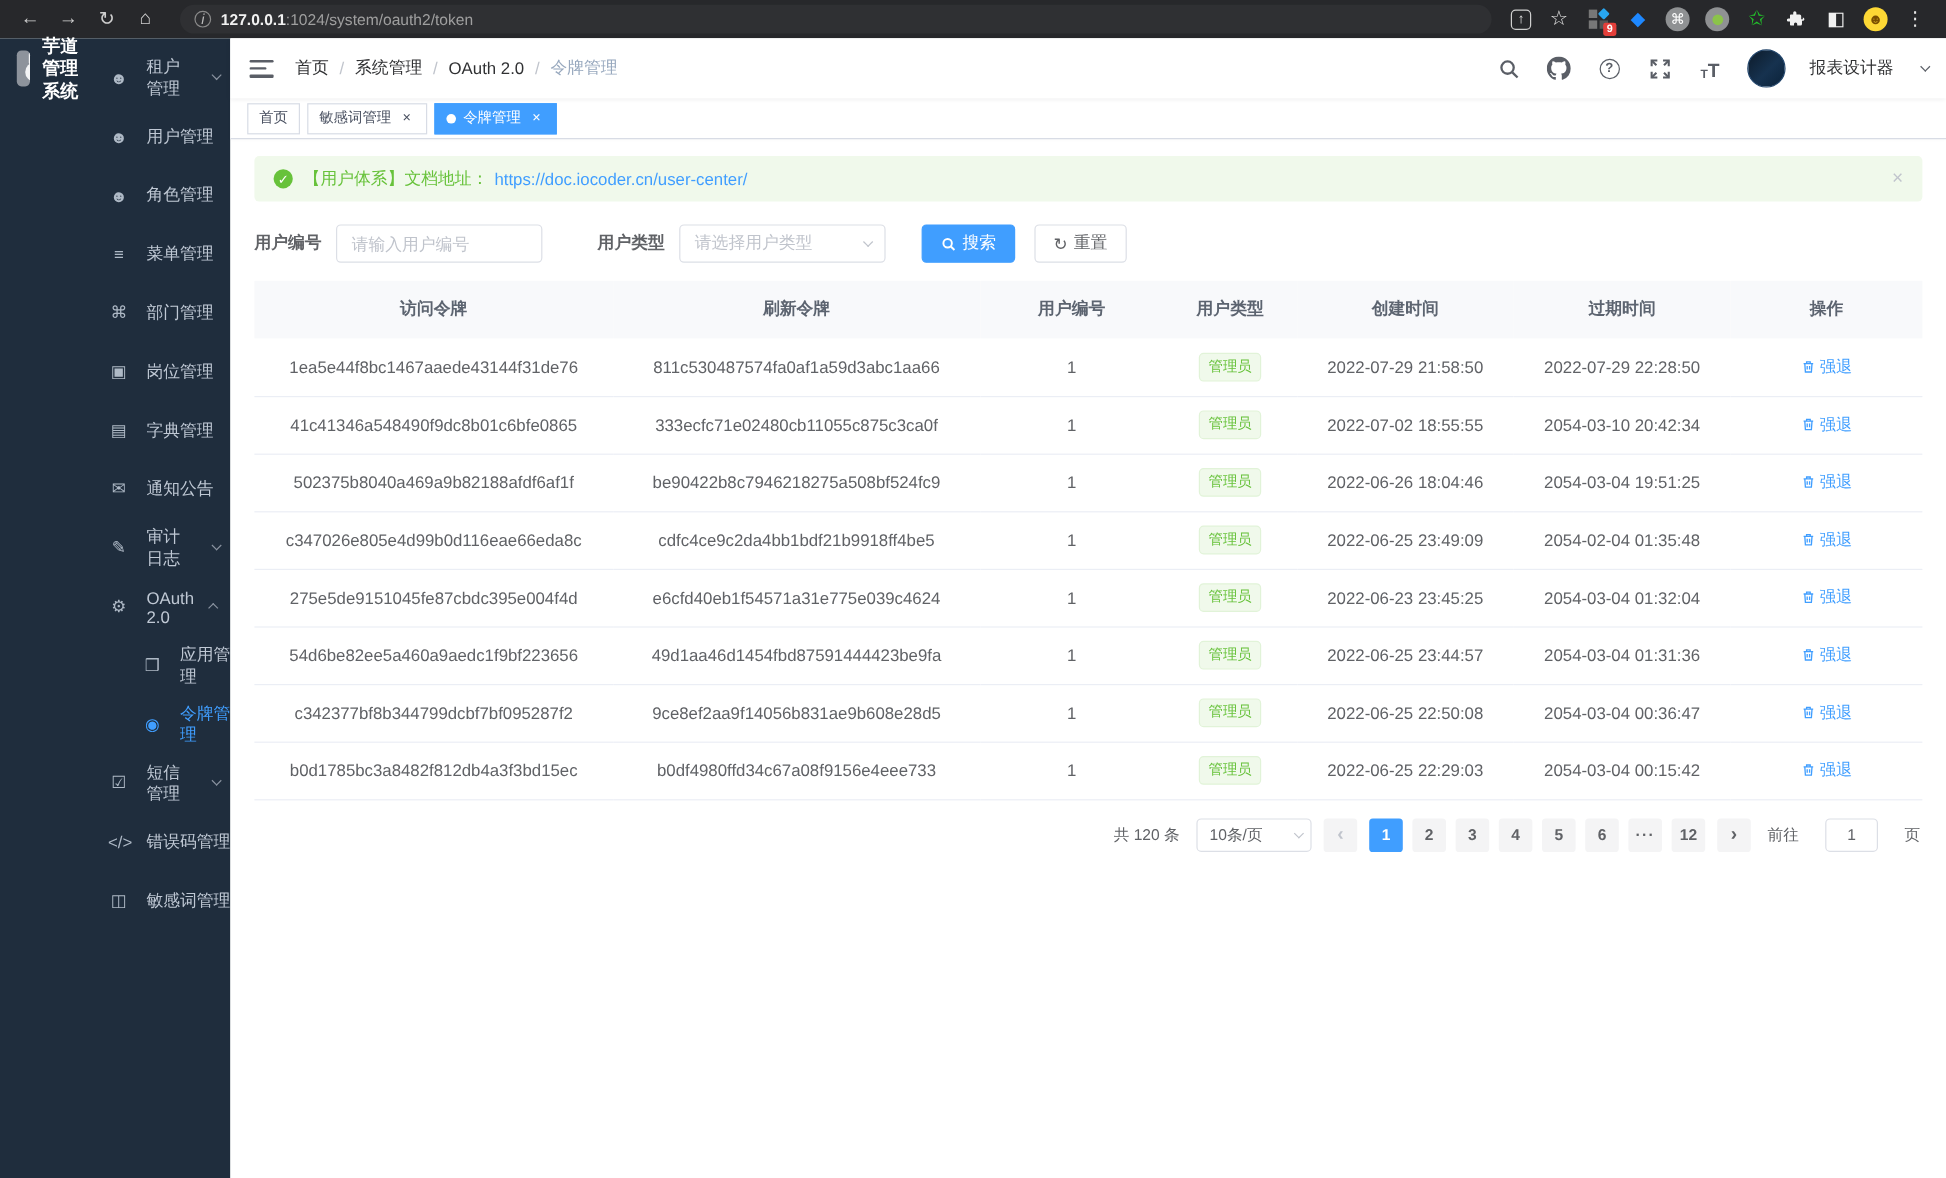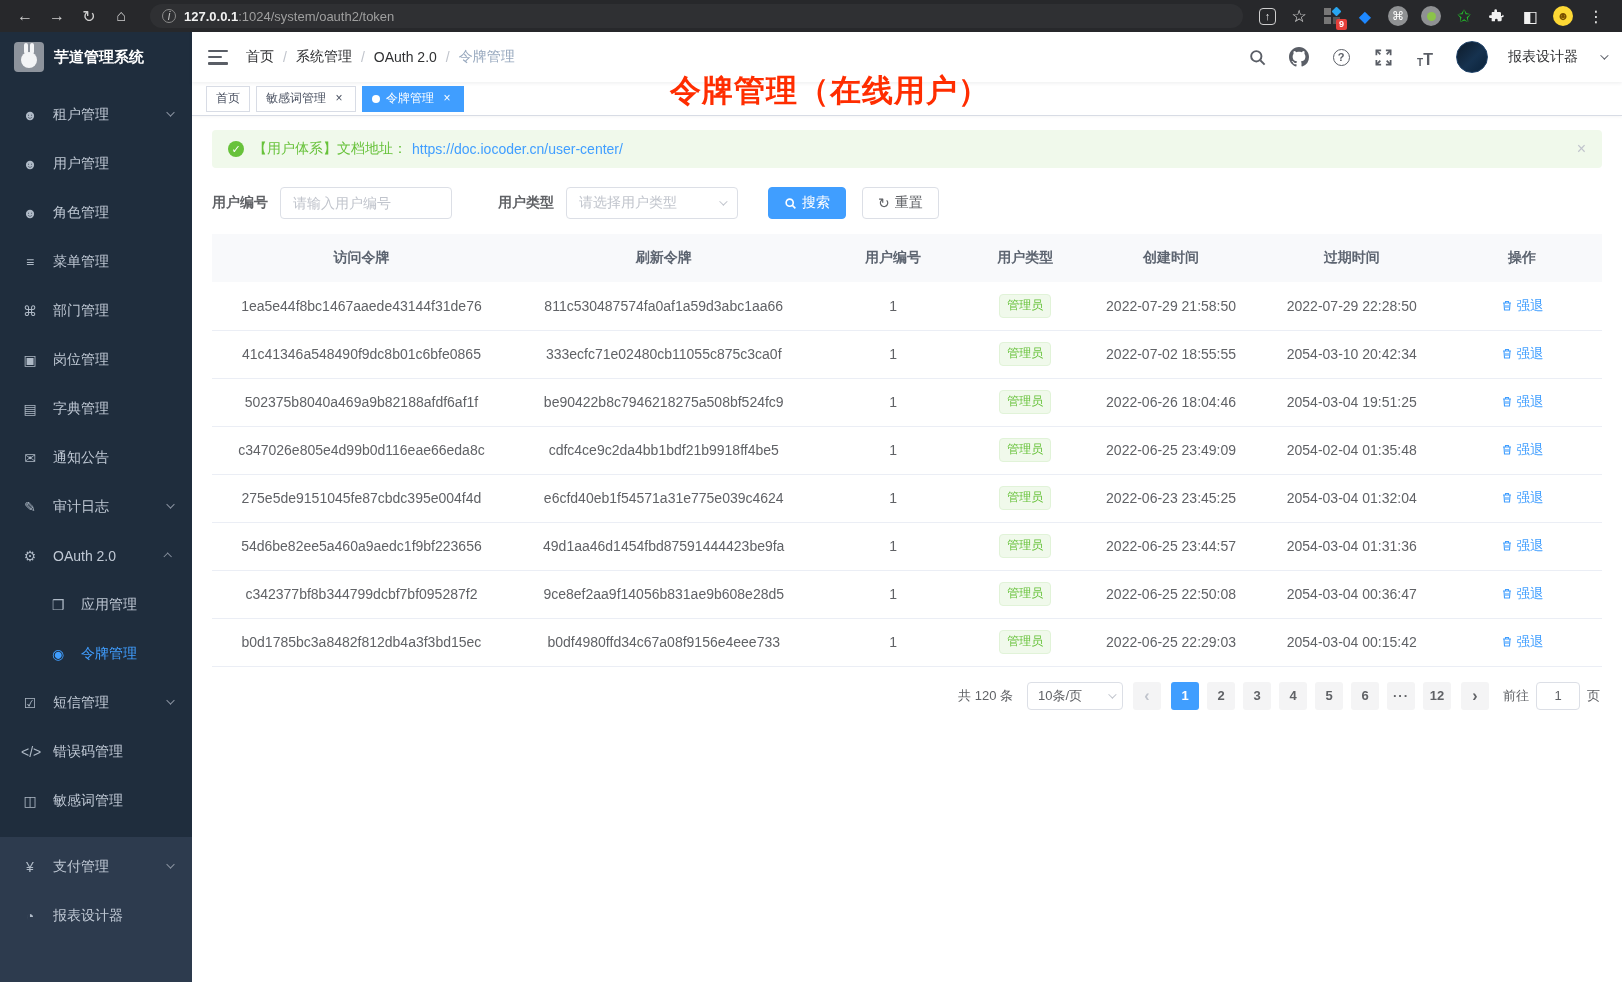--- a/index.html
+++ b/index.html
@@ -28,21 +28,21 @@
   .gem { color:#1e88ff; font-size:16px; }
   .circ { width:20px; height:20px; border-radius:50%; background:#8f9193; display:flex;
     align-items:center; justify-content:center; color:#fff; font-size:12px; }
   .circ.rec i { width:9px; height:9px; border-radius:50%; background:#8bc34a; display:block; }
   .star-g { color:#22c32a; font-size:17px; }
   .emoji { width:20px; height:20px; border-radius:50%; background:#fdd835; color:#7a4f00;
     display:flex; align-items:center; justify-content:center; font-size:12px; }
 
   
   .app { display:flex; height:950px; }
-  .sidebar { width:192px; background:#1f2d3d; display:flex; flex-direction:column; flex-shrink:0; }
+  .sidebar { width:192px; background:#1f2d3d; display:flex; flex-direction:row; flex-shrink:0; }
   .logo { height:50px; display:flex; align-items:center; gap:10px; padding-left:14px; }
   .bunny { width:30px; height:30px; border-radius:4px; background:#8d939c; position:relative; overflow:hidden; }
   .bunny::before { content:""; position:absolute; left:7px; top:10px; width:16px; height:16px;
     background:#f3f4f6; border-radius:50%; }
   .bunny::after { content:""; position:absolute; left:10px; top:1px; width:4px; height:11px;
     background:#f3f4f6; border-radius:2px; box-shadow:6px 0 0 #f3f4f6; }
   .logo-title { color:#fff; font-size:15px; font-weight:700; }
   .menu { padding-top:8px; }
   .s-item { height:49px; display:flex; align-items:center; gap:14px; padding-left:21px;
     color:#bfc8d4; font-size:14px; cursor:pointer; }
@@ -137,21 +137,21 @@
   .pg-btn { min-width:28px; height:28px; border-radius:3px; background:#f4f4f5; color:#606266;
     display:flex; align-items:center; justify-content:center; font-weight:700; cursor:pointer;
     padding:0 4px; font-size:13px; }
   .pg-btn.prev { color:#c0c4cc; font-size:16px; }
   .pg-btn.next { font-size:16px; }
   .pg-pages { display:flex; gap:8px; }
   .pg-page { min-width:28px; height:28px; border-radius:3px; background:#f4f4f5; color:#606266;
     display:flex; align-items:center; justify-content:center; font-weight:700; cursor:pointer; font-size:13px; }
   .pg-page.active { background:#409eff; color:#fff; }
   .pg-page.more { letter-spacing:1px; }
-  .pg-goto { display:flex; align-items:center; gap:7px; margin-left:4px; }
+  .pg-goto { display:flex; align-items:center; gap:22px; margin-left:4px; }
   .pg-goto input { width:44px; height:28px; border:1px solid #dcdfe6; border-radius:4px;
     text-align:center; font-size:13px; color:#606266; outline:none; }
 </style>
 </head>
 <body>
 
 <div class="browser-bar">
   <span class="b-nav">←</span>
   <span class="b-nav">→</span>
   <span class="b-nav">↻</span>
@@ -291,21 +291,20 @@
         </div>
         <div class="s-item">
           <span class="s-icon">◔</span>
           <span class="s-label">报表设计器</span>
 
         </div>
       </nav>
   </aside>
 
   <div class="main">
-    <div class="annotation" style="color: rgb(255, 45, 0);">令牌管理（在线用户）</div>
 
     <header class="navbar">
       <span class="hamburger">
           <i></i>
           <i></i>
           <i></i>
         </span>
       <div class="crumbs">
 
       <span class="crumb link">首页</span>

